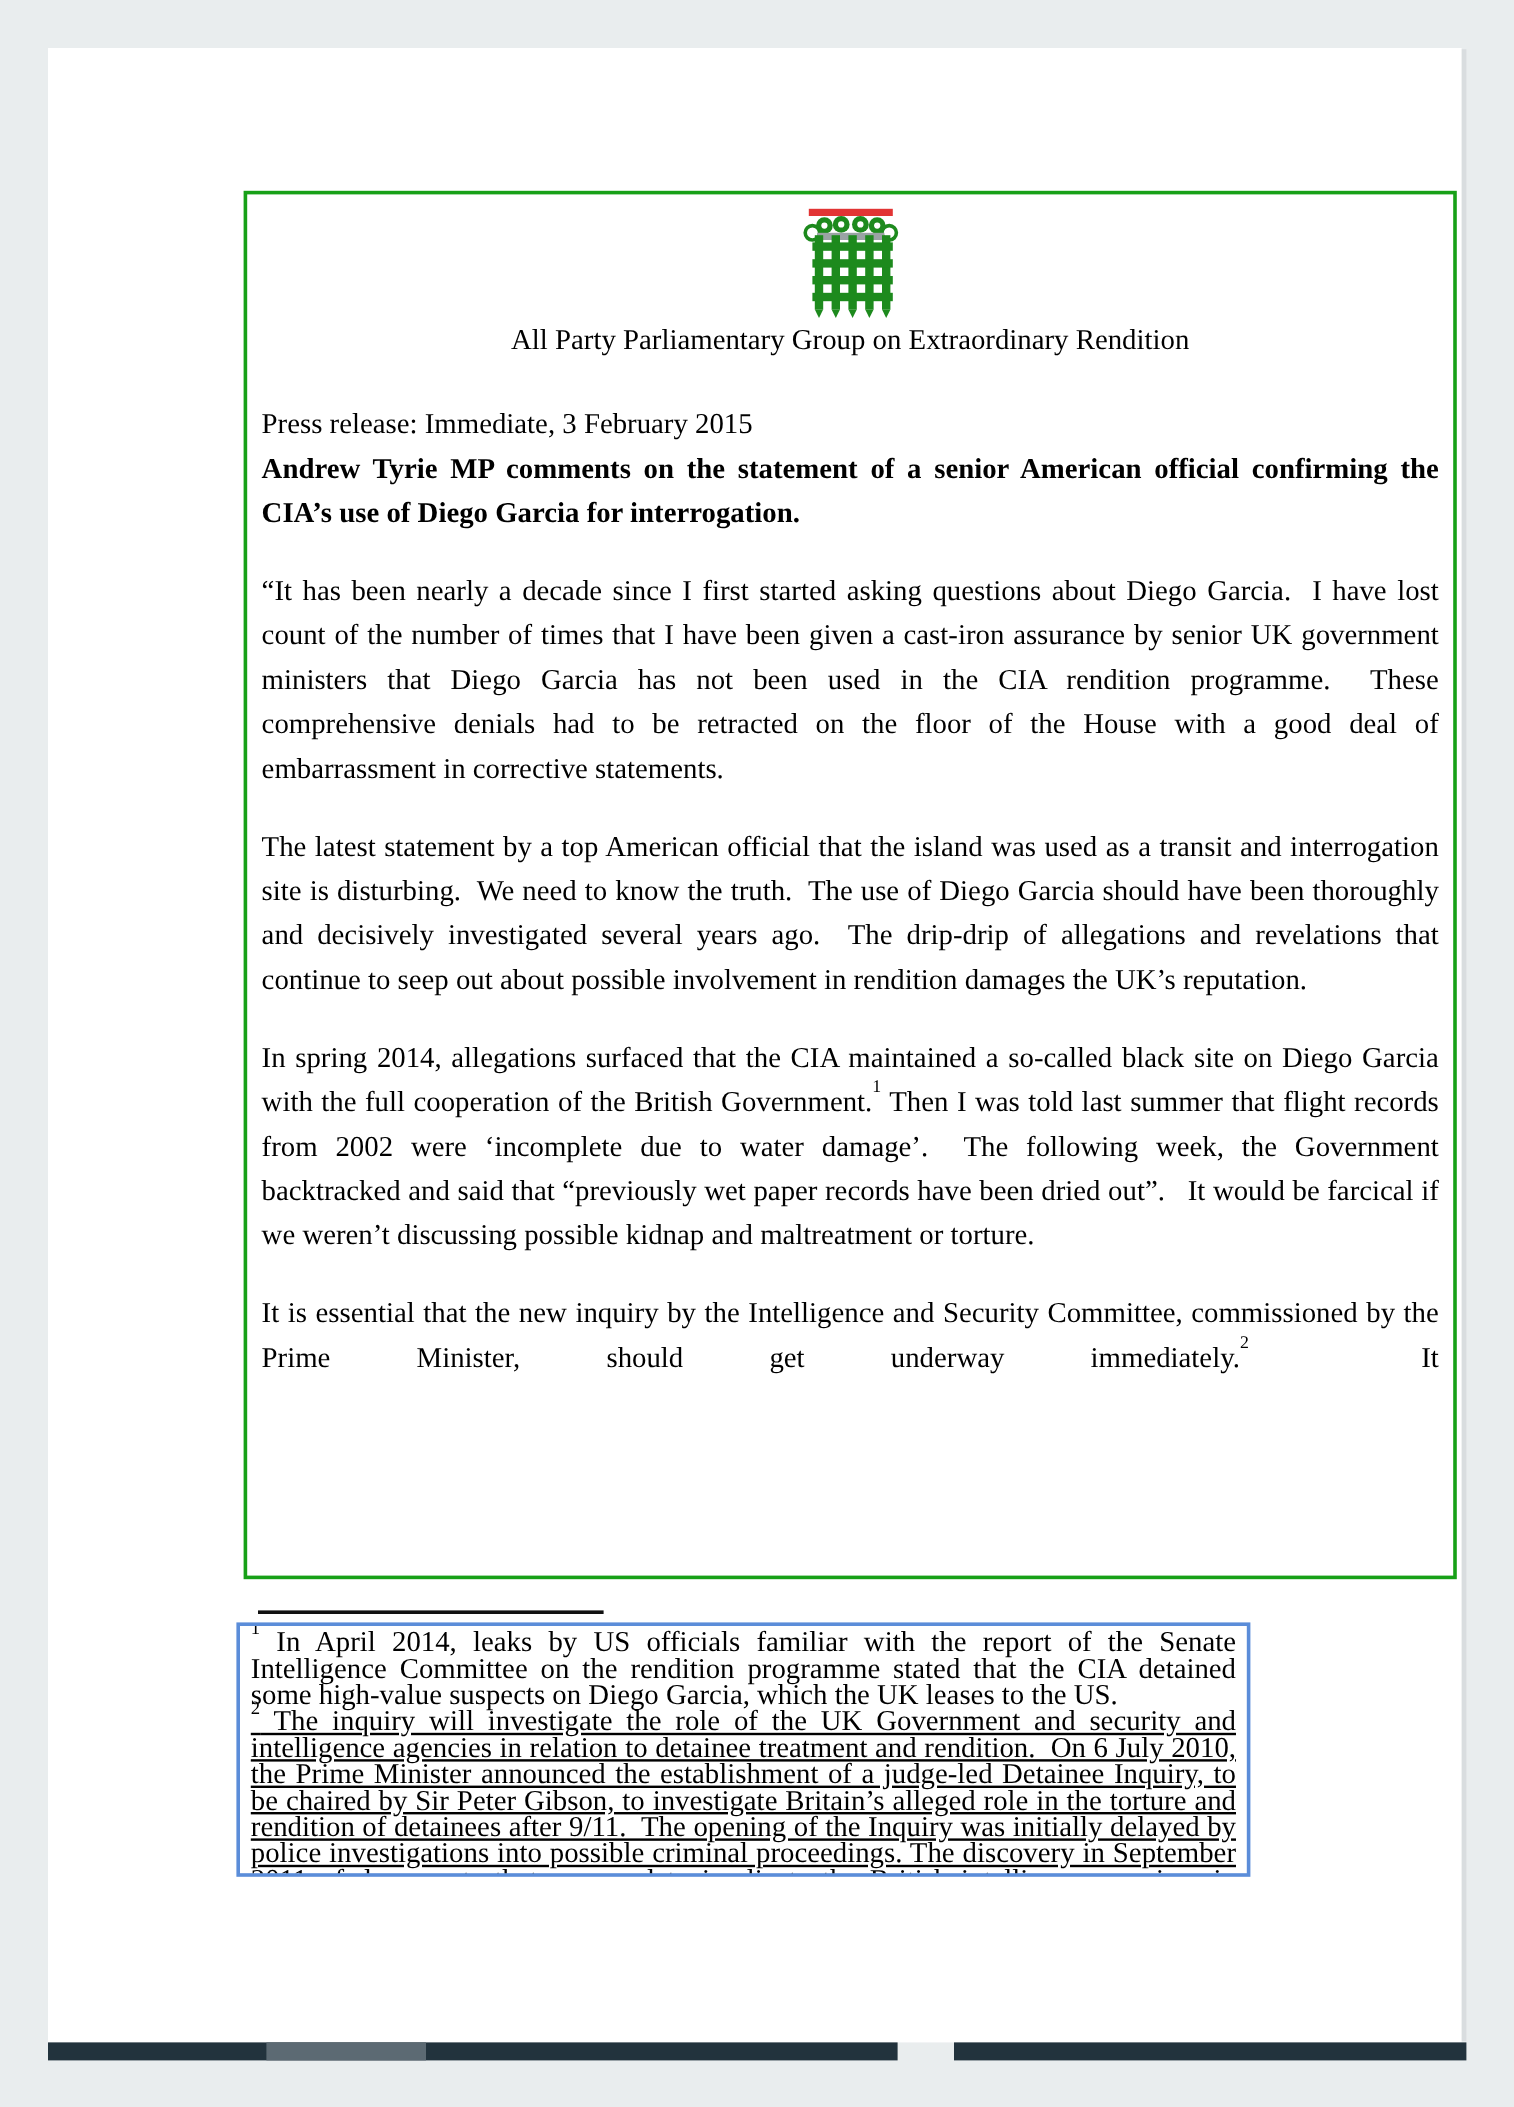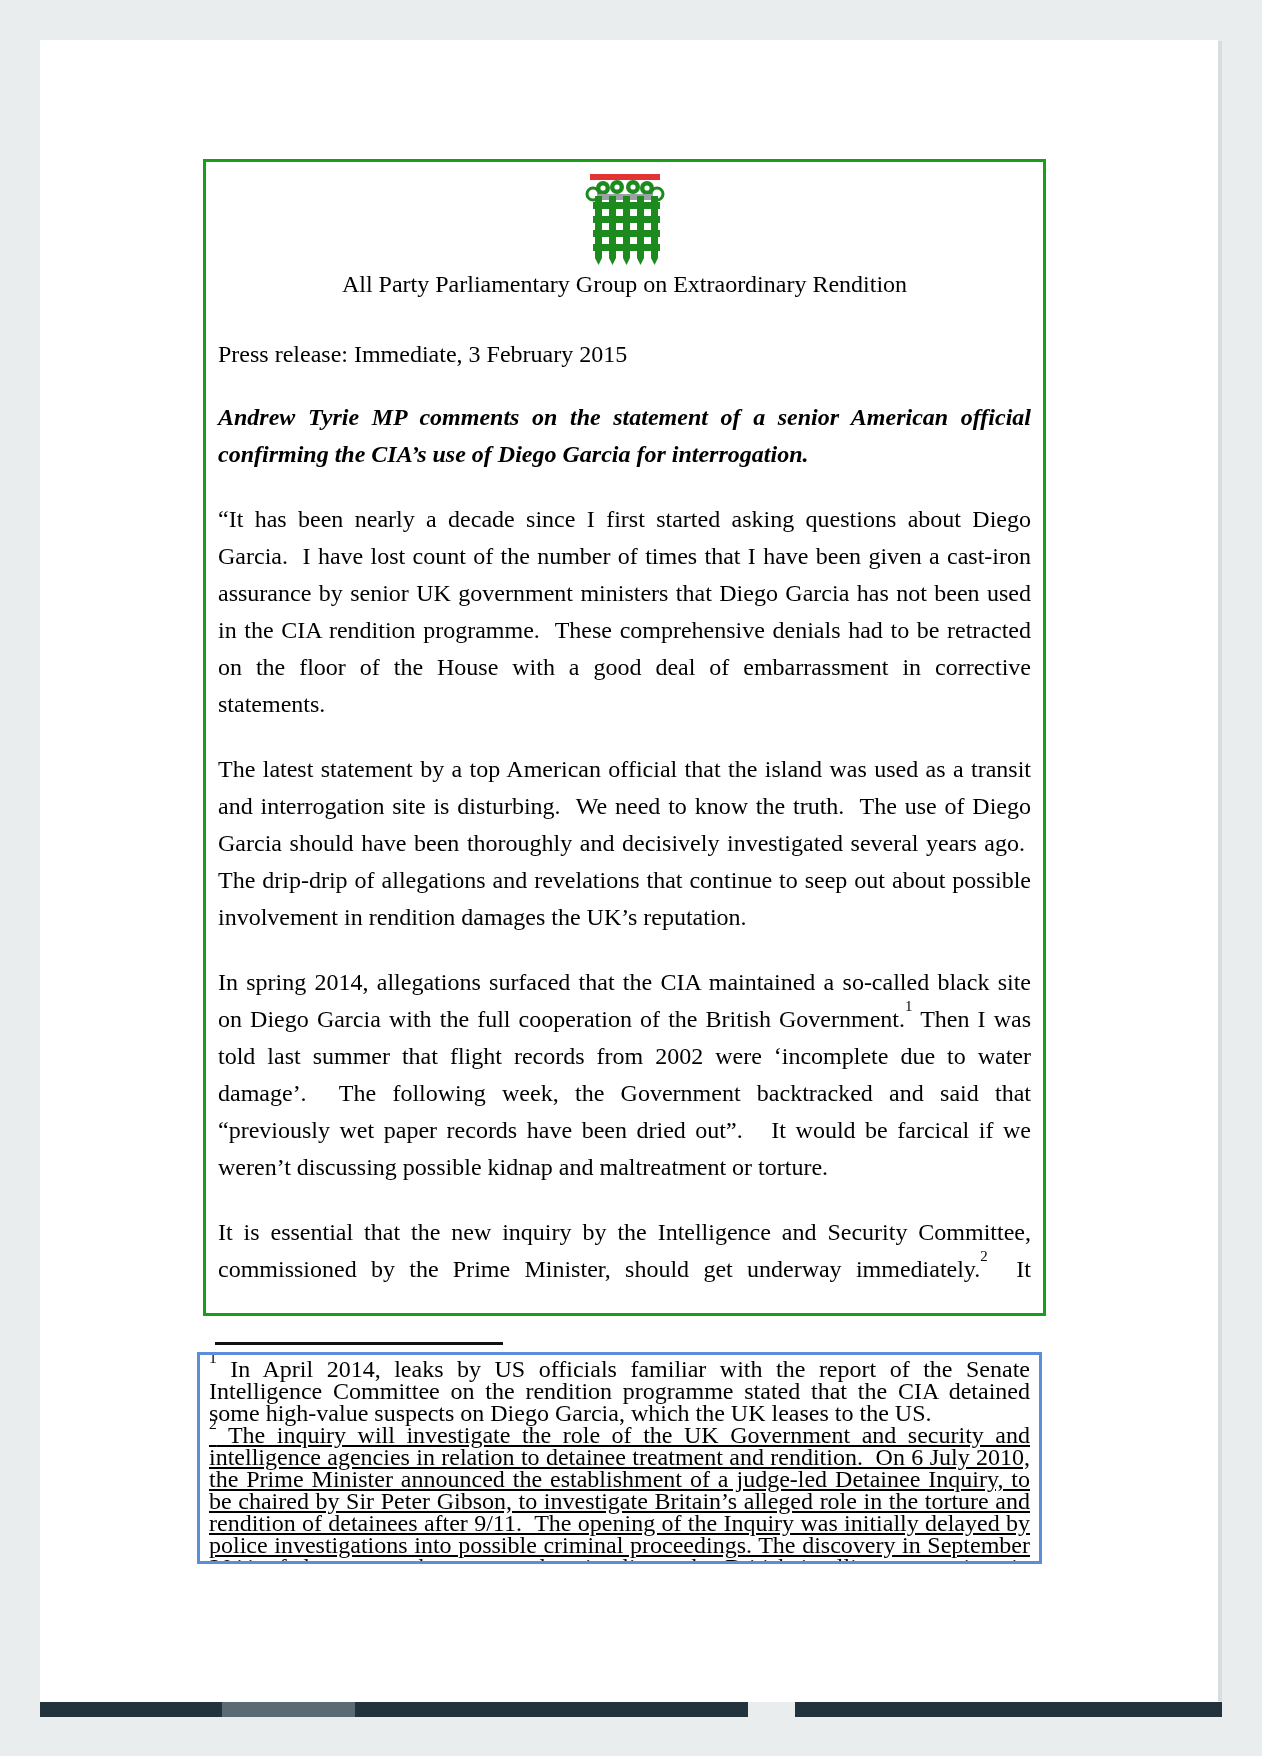--- a/index.html
+++ b/index.html
@@ -22,29 +22,29 @@
     overflow:hidden;
     font-family:"Liberation Serif","DejaVu Serif",serif;
     color:var(--text);
   }
   .page{
     position:absolute;left:40px;top:40px;width:1178px;height:1662px;
     background:var(--paper);
     box-shadow:5px 0 0 -1px #d9dddf;
   }
   .green-box{
-    position:absolute;left:163px;top:119px;width:843px;height:1157px;
+    position:absolute;left:163px;top:119px;width:1011px;height:1157px;
     border:3px solid var(--green-border);
     padding:8px 12px 16px 12px;
     font-size:24px;line-height:37px;
   }
   .logo-wrap{width:84px;height:94px;margin:2px auto 0 auto;}
   .doc-title{text-align:center;font-size:24px;line-height:31px;margin-top:3px;}
   .press-line{margin-top:36px;text-align:left;}
-  .heading{margin-top:26px;font-weight:bold;text-align:justify;font-style:italic;}
+  .heading{font-weight:bold;text-align:justify;}
   .para{margin-top:28px;text-align:justify;}
   .para.stretch-last{text-align-last:justify;margin-top:28px;}
   sup.ref{font-size:62%;line-height:0;position:relative;top:-0.45em;}
   .fn-sep{
     position:absolute;left:175px;top:1302px;width:288px;height:3px;
     background:var(--separator);
   }
   .fn-box{
     position:absolute;left:157px;top:1312px;width:845px;height:212px;
     border:3px solid var(--blue-border);

